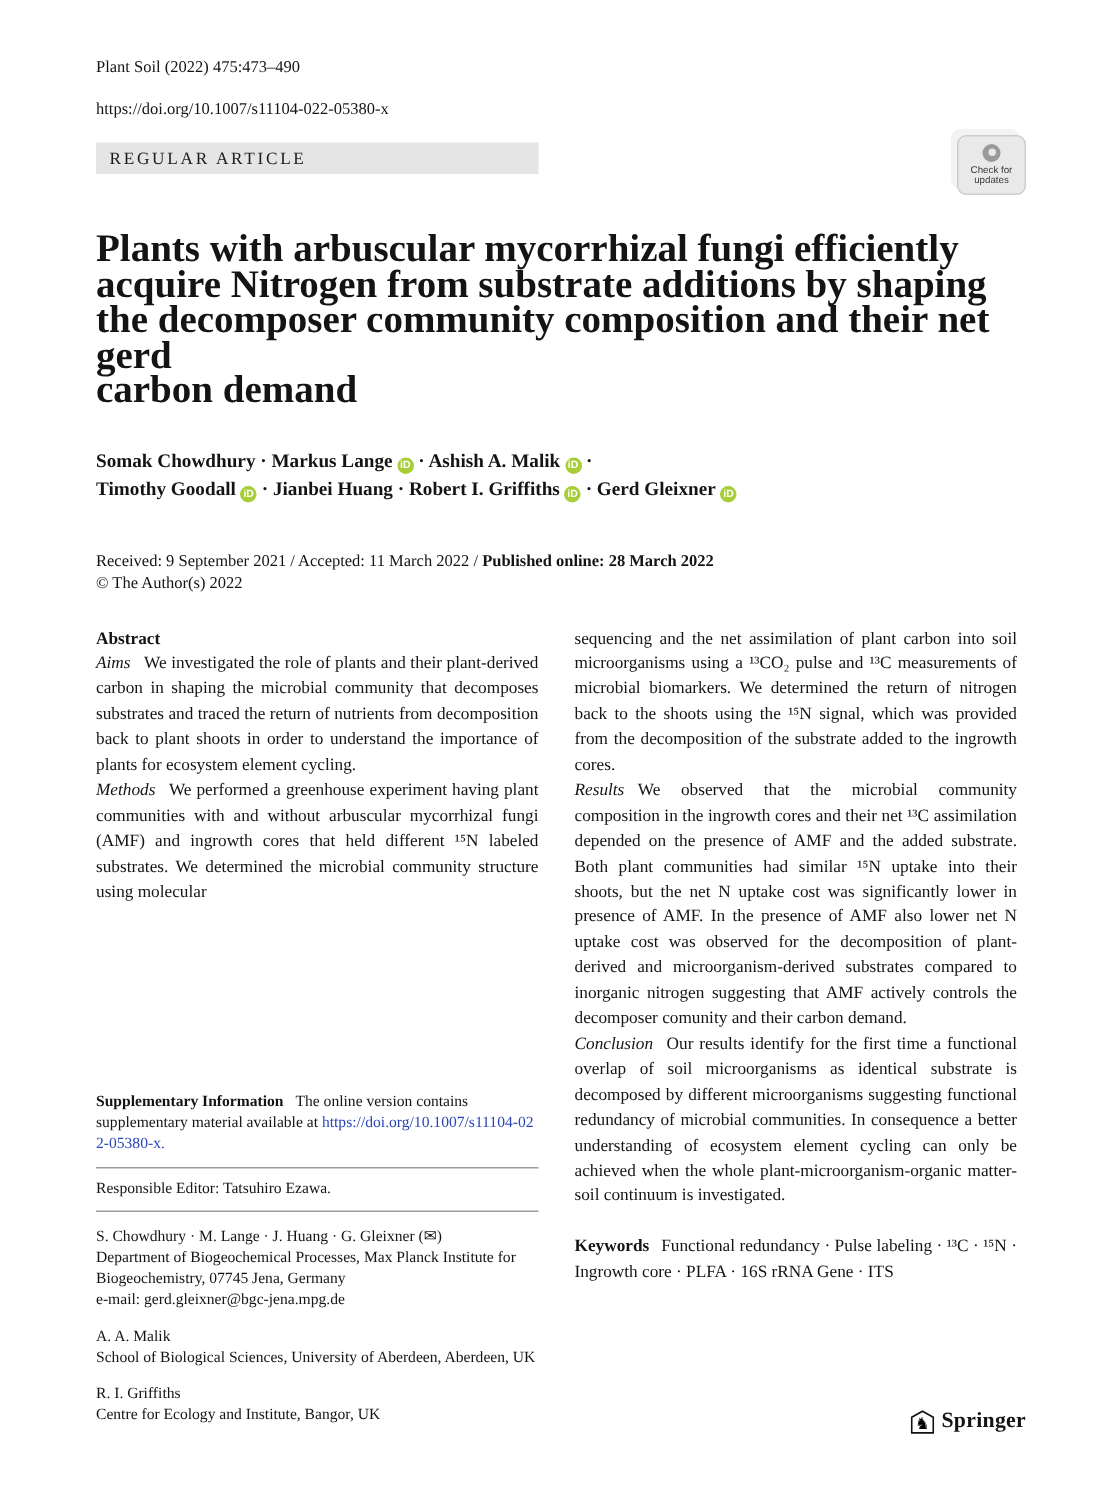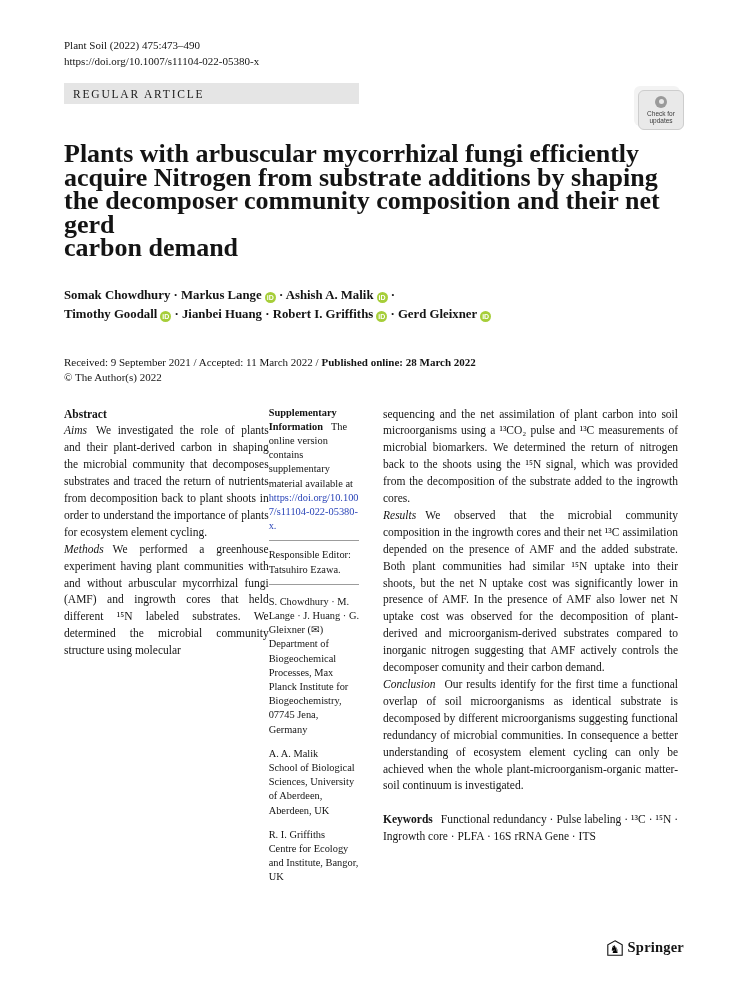--- a/index.html
+++ b/index.html
@@ -4,21 +4,21 @@
 <style>
   * { margin:0; padding:0; box-sizing:border-box; }
   body { background:#ffffff; }
   .page {
     position:relative; width:742px; height:1000px; background:#ffffff;
     font-family:"Liberation Serif","DejaVu Serif",serif; color:#141414;
     padding:38px 60px 0 64px; overflow:hidden;
   }
   
   .hdr { font-size:11px; line-height:15px; }
-  .hdr .doi { margin-top:1px; }
+  .hdr .doi { margin-top:13px; }
   .banner {
     margin-top:14px; width:295px; background:#e5e5e5; color:#1c1c1c;
     font-size:11.5px; letter-spacing:1.8px; padding:5px 0 4px 9px;
   }
   
   .crossmark {
     position:absolute; top:90px; right:58px; width:46px; height:40px;
     background:#e9e9e9; border:1px solid #cdcdcd; border-radius:6px;
     display:flex; flex-direction:column; align-items:center; justify-content:center;
     gap:2px; box-shadow:-4px -4px 0 #f3f3f3; cursor:pointer;
@@ -37,21 +37,21 @@
     font-size:7px; line-height:11px; text-align:center; vertical-align:-1px; margin-left:3px; cursor:pointer;
   }
   .orcid::after { content:"iD"; }
   
   .dates { margin-top:30px; font-size:11px; line-height:14px; }
   .dates .pub { font-weight:bold; }
   .copyright { font-size:11px; line-height:14px; margin-top:1px; }
   
   .columns { display:flex; gap:24px; margin-top:22px; height:534px; }
   .col { width:295px; }
-  .col-left { display:flex; flex-direction:row; justify-content:space-between; }
+  .col-left { display:flex; flex-direction:column; justify-content:space-between; }
   .body-text { font-size:11.5px; line-height:16.9px; text-align:justify; }
   .abs-heading { font-weight:bold; font-size:11.5px; line-height:16.9px; }
   .lead-i { font-style:italic; margin-right:9px; }
   .lead-b { font-weight:bold; margin-right:8px; }
   p { margin:0; }
   .kw { margin-top:17px; }
   
   .footnotes { font-size:10.4px; line-height:14.2px; text-align:left; }
   .fn-rule { border:none; border-top:1px solid #9c9c9c; margin:7px 0; }
   .fn-link { color:#2b45b8; word-break:break-all; cursor:pointer; }
@@ -106,20 +106,21 @@
       </div>
 
       <div class="footnotes">
         <p><span class="lead-b">Supplementary Information</span><span>The online version contains supplementary material available at </span><span class="fn-link">https://doi.org/10.1007/s11104-022-05380-x.</span></p>
         <hr class="fn-rule">
         <p>Responsible Editor: Tatsuhiro Ezawa.</p>
         <hr class="fn-rule">
         <div class="affil">
           <div>S. Chowdhury · M. Lange · J. Huang · G. Gleixner (✉)</div>
           <div>Department of Biogeochemical Processes, Max Planck Institute for Biogeochemistry, 07745 Jena, Germany</div>
+          <div>e-mail: gerd.gleixner@bgc-jena.mpg.de</div>
         </div>
         <div class="affil">
           <div>A. A. Malik</div>
           <div>School of Biological Sciences, University of Aberdeen, Aberdeen, UK</div>
         </div>
         <div class="affil">
           <div>R. I. Griffiths</div>
           <div>Centre for Ecology and Institute, Bangor, UK</div>
         </div>
       </div>

